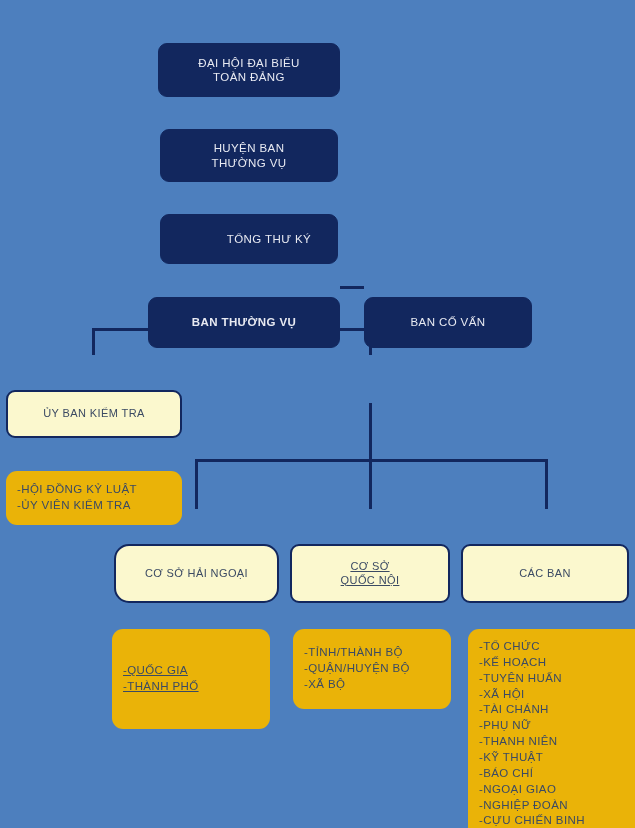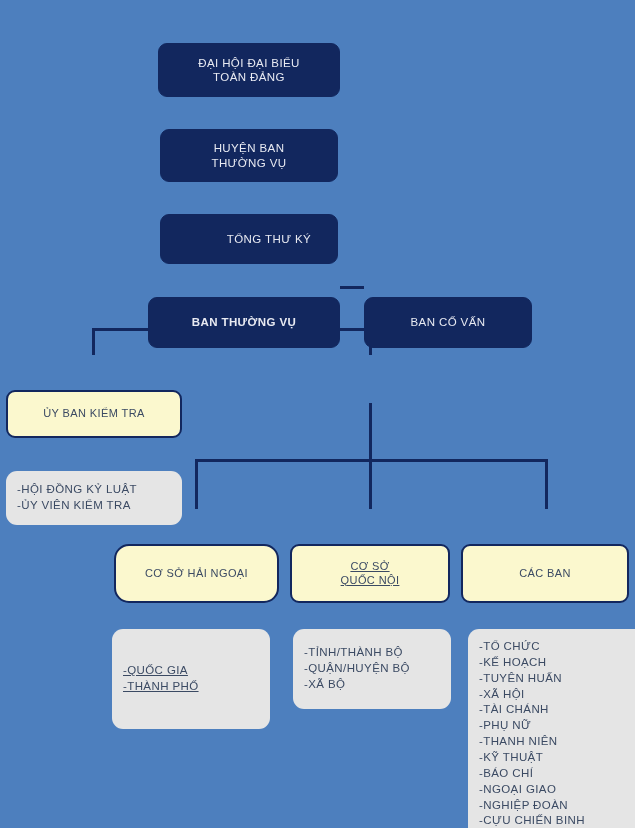--- a/index.html
+++ b/index.html
@@ -45,21 +45,21 @@
     border: 1px solid #12275e;
     font-size: 11.5px;
   }
   .node.light {
     background: #fbf8ce;
     color: #3b4a63;
     border: 2px solid #12275e;
     font-size: 11px;
   }
   .node.list {
-    background: #e5e5e5;
+    background: #eab308;
     color: #3b4a63;
     border: none;
     border-radius: 11px;
     font-size: 11.5px;
     justify-content: flex-start;
     text-align: left;
   }
   .node .txt { display: block; width: 100%; }
   .node.list .txt {
     padding-left: 11px;

